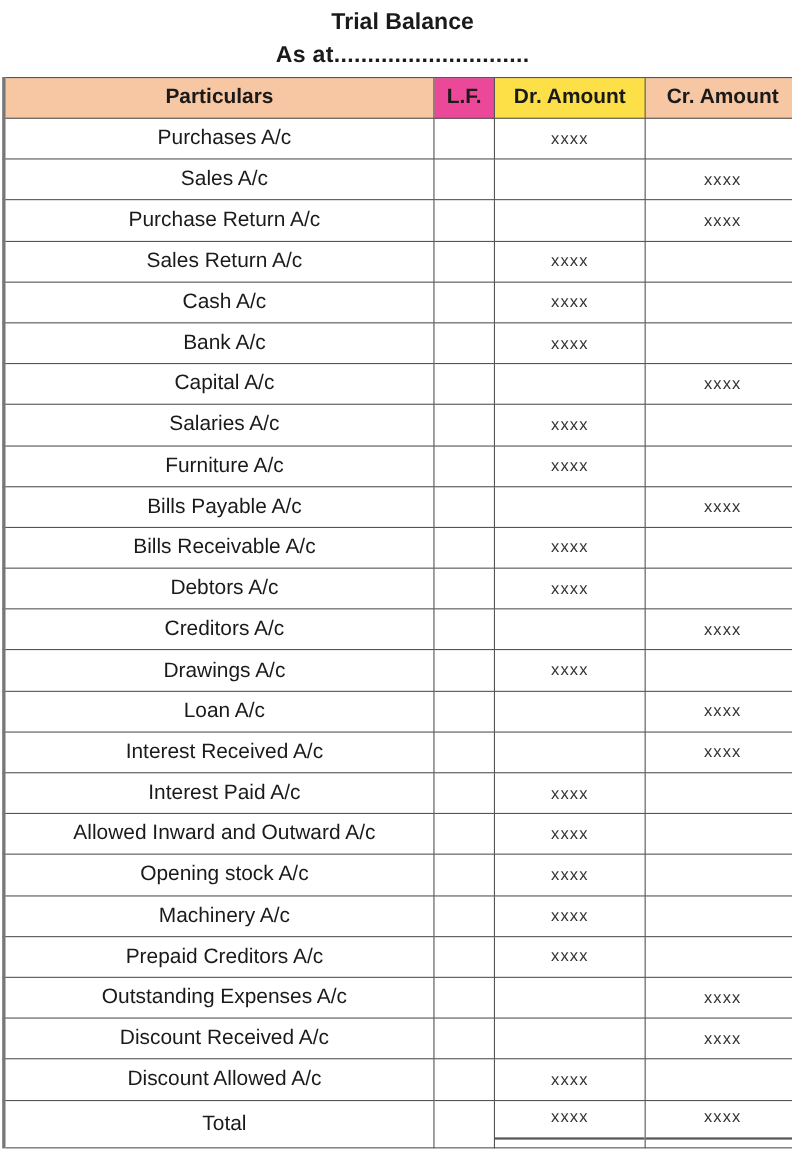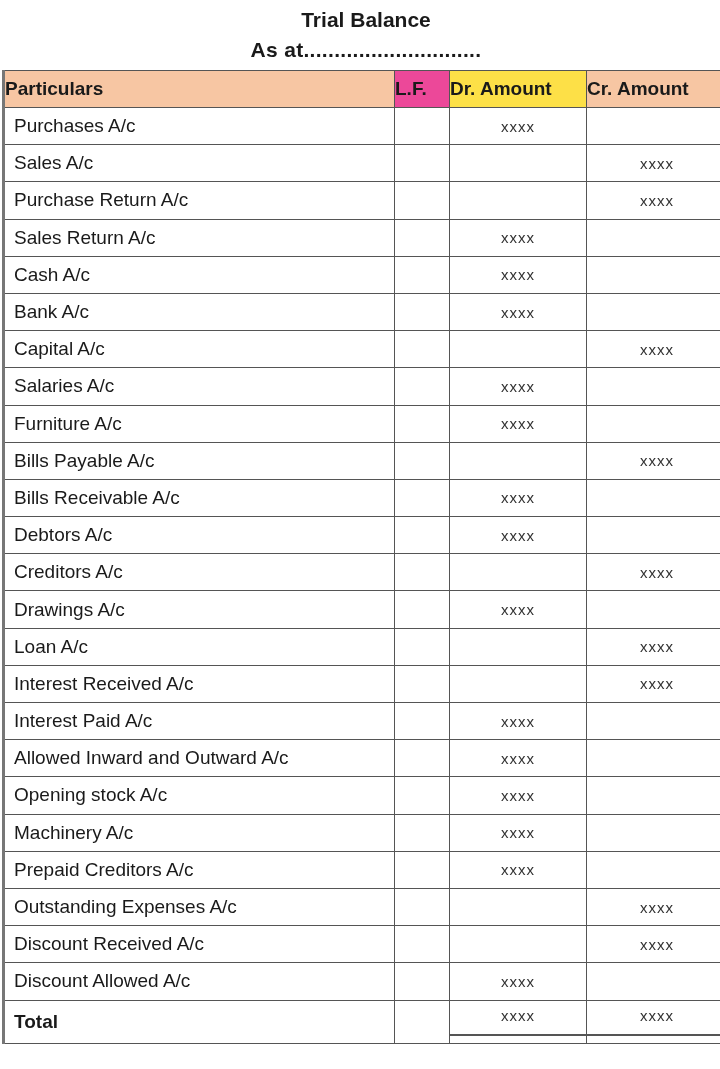--- a/index.html
+++ b/index.html
@@ -1,24 +1,24 @@
 <!DOCTYPE html>
 <html><head>
 <meta charset="utf-8">
 <style>
   html, body { margin:0; padding:0; background:#fff; }
   body { width:720px; height:1069px; position:relative; overflow:hidden; font-family:"Liberation Sans", sans-serif; color:#1a1a1a; }
   .title { position:absolute; top:8px; left:0; width:732px; text-align:center; font-weight:bold; font-size:21px; }
   .subtitle { position:absolute; top:38px; left:0; width:732px; text-align:center; font-weight:bold; font-size:21px; letter-spacing:0.3px; }
   table { position:absolute; top:70px; left:2px; border-collapse:collapse; table-layout:fixed; width:724px; }
   td, th { border:1.5px solid #555; height:36.2px; padding:0; font-size:19px; }
-  th { background:#f7c6a3; font-weight:bold; text-align:left; height:36px; }
-  td.part { padding-left:9px; text-align:left; }
+  th { background:#f7c6a3; font-weight:bold; text-align:center; height:36px; }
+  td.part { padding-left:9px; text-align:center; }
   td.amt { text-align:center; font-size:15px; letter-spacing:1px; color:#333;margin-top:13px; }
-  tr.total td.part { font-weight:bold; }
+  tr.total td.part { font-weight:normal; }
   tr.total td.amt { position:relative; vertical-align:top; padding-top:6px; }
   tr.total td.amt .dbl { position:absolute; left:0; right:0; bottom:7px; border-top:2px solid #555; }
   table { border-left:3px solid #777; }
 </style>
 </head>
 <body>
 
 <div class="title">Trial Balance</div>
 <div class="subtitle">As at.............................</div>
 

